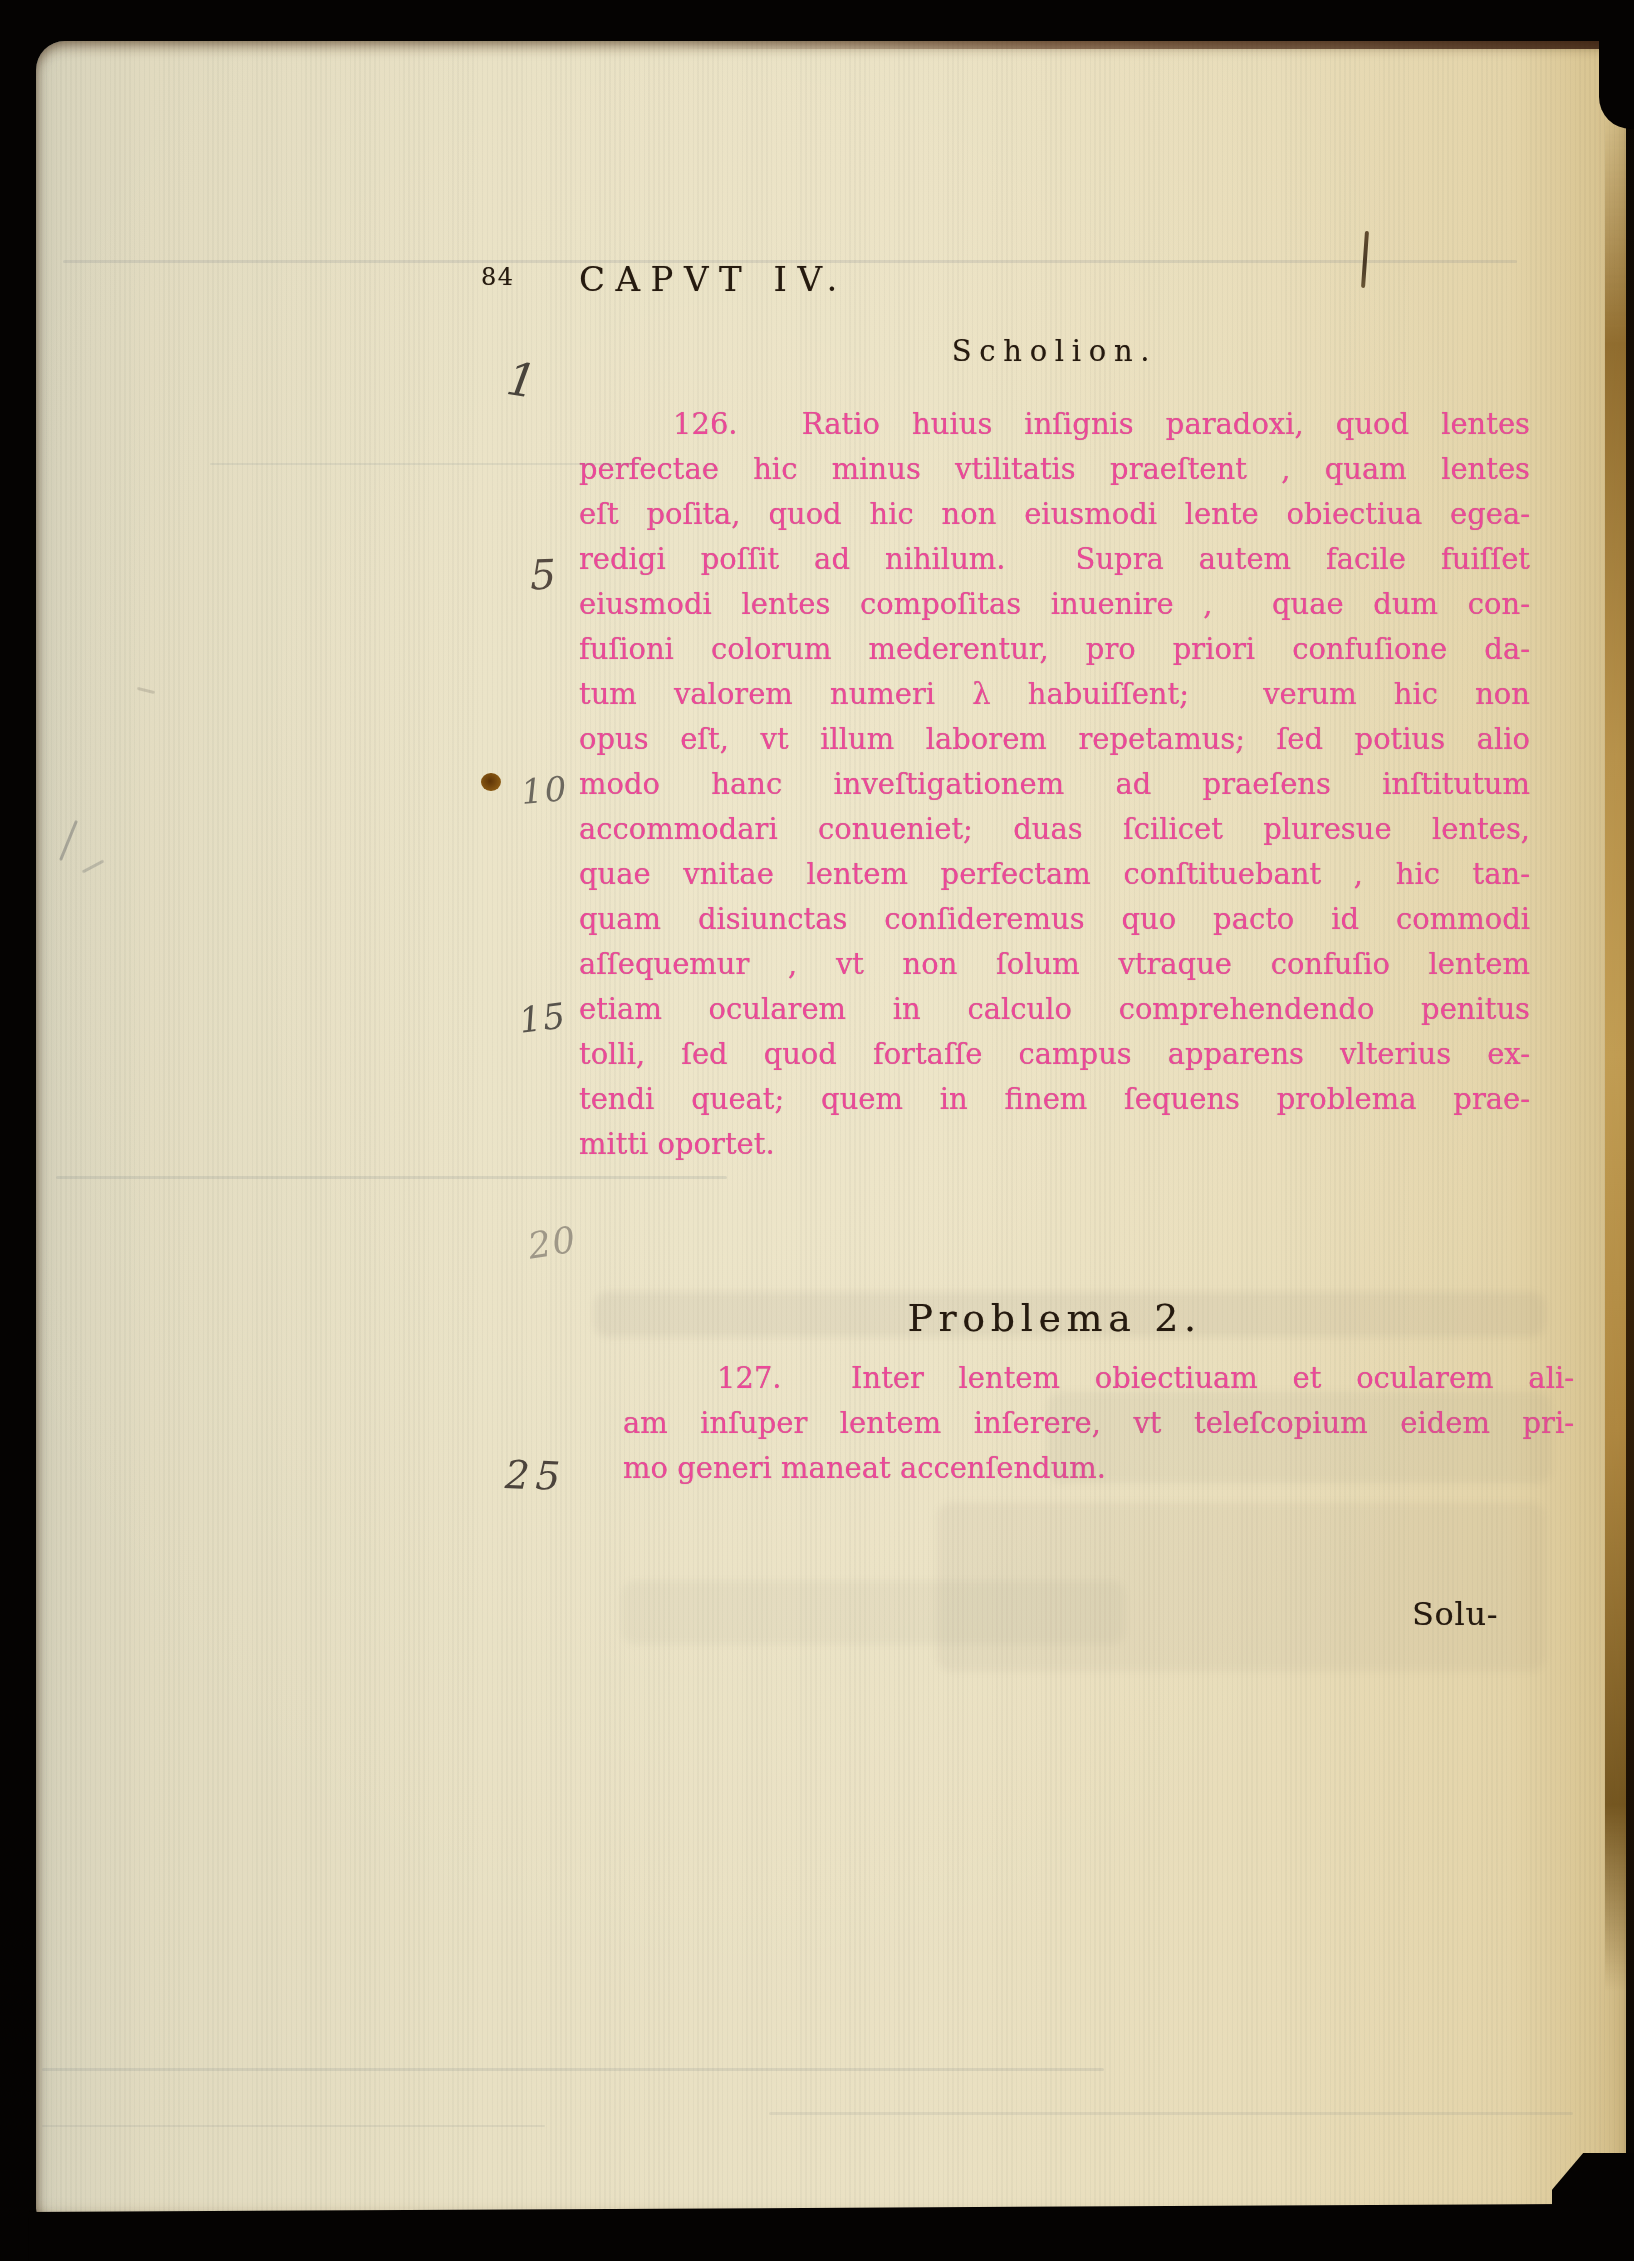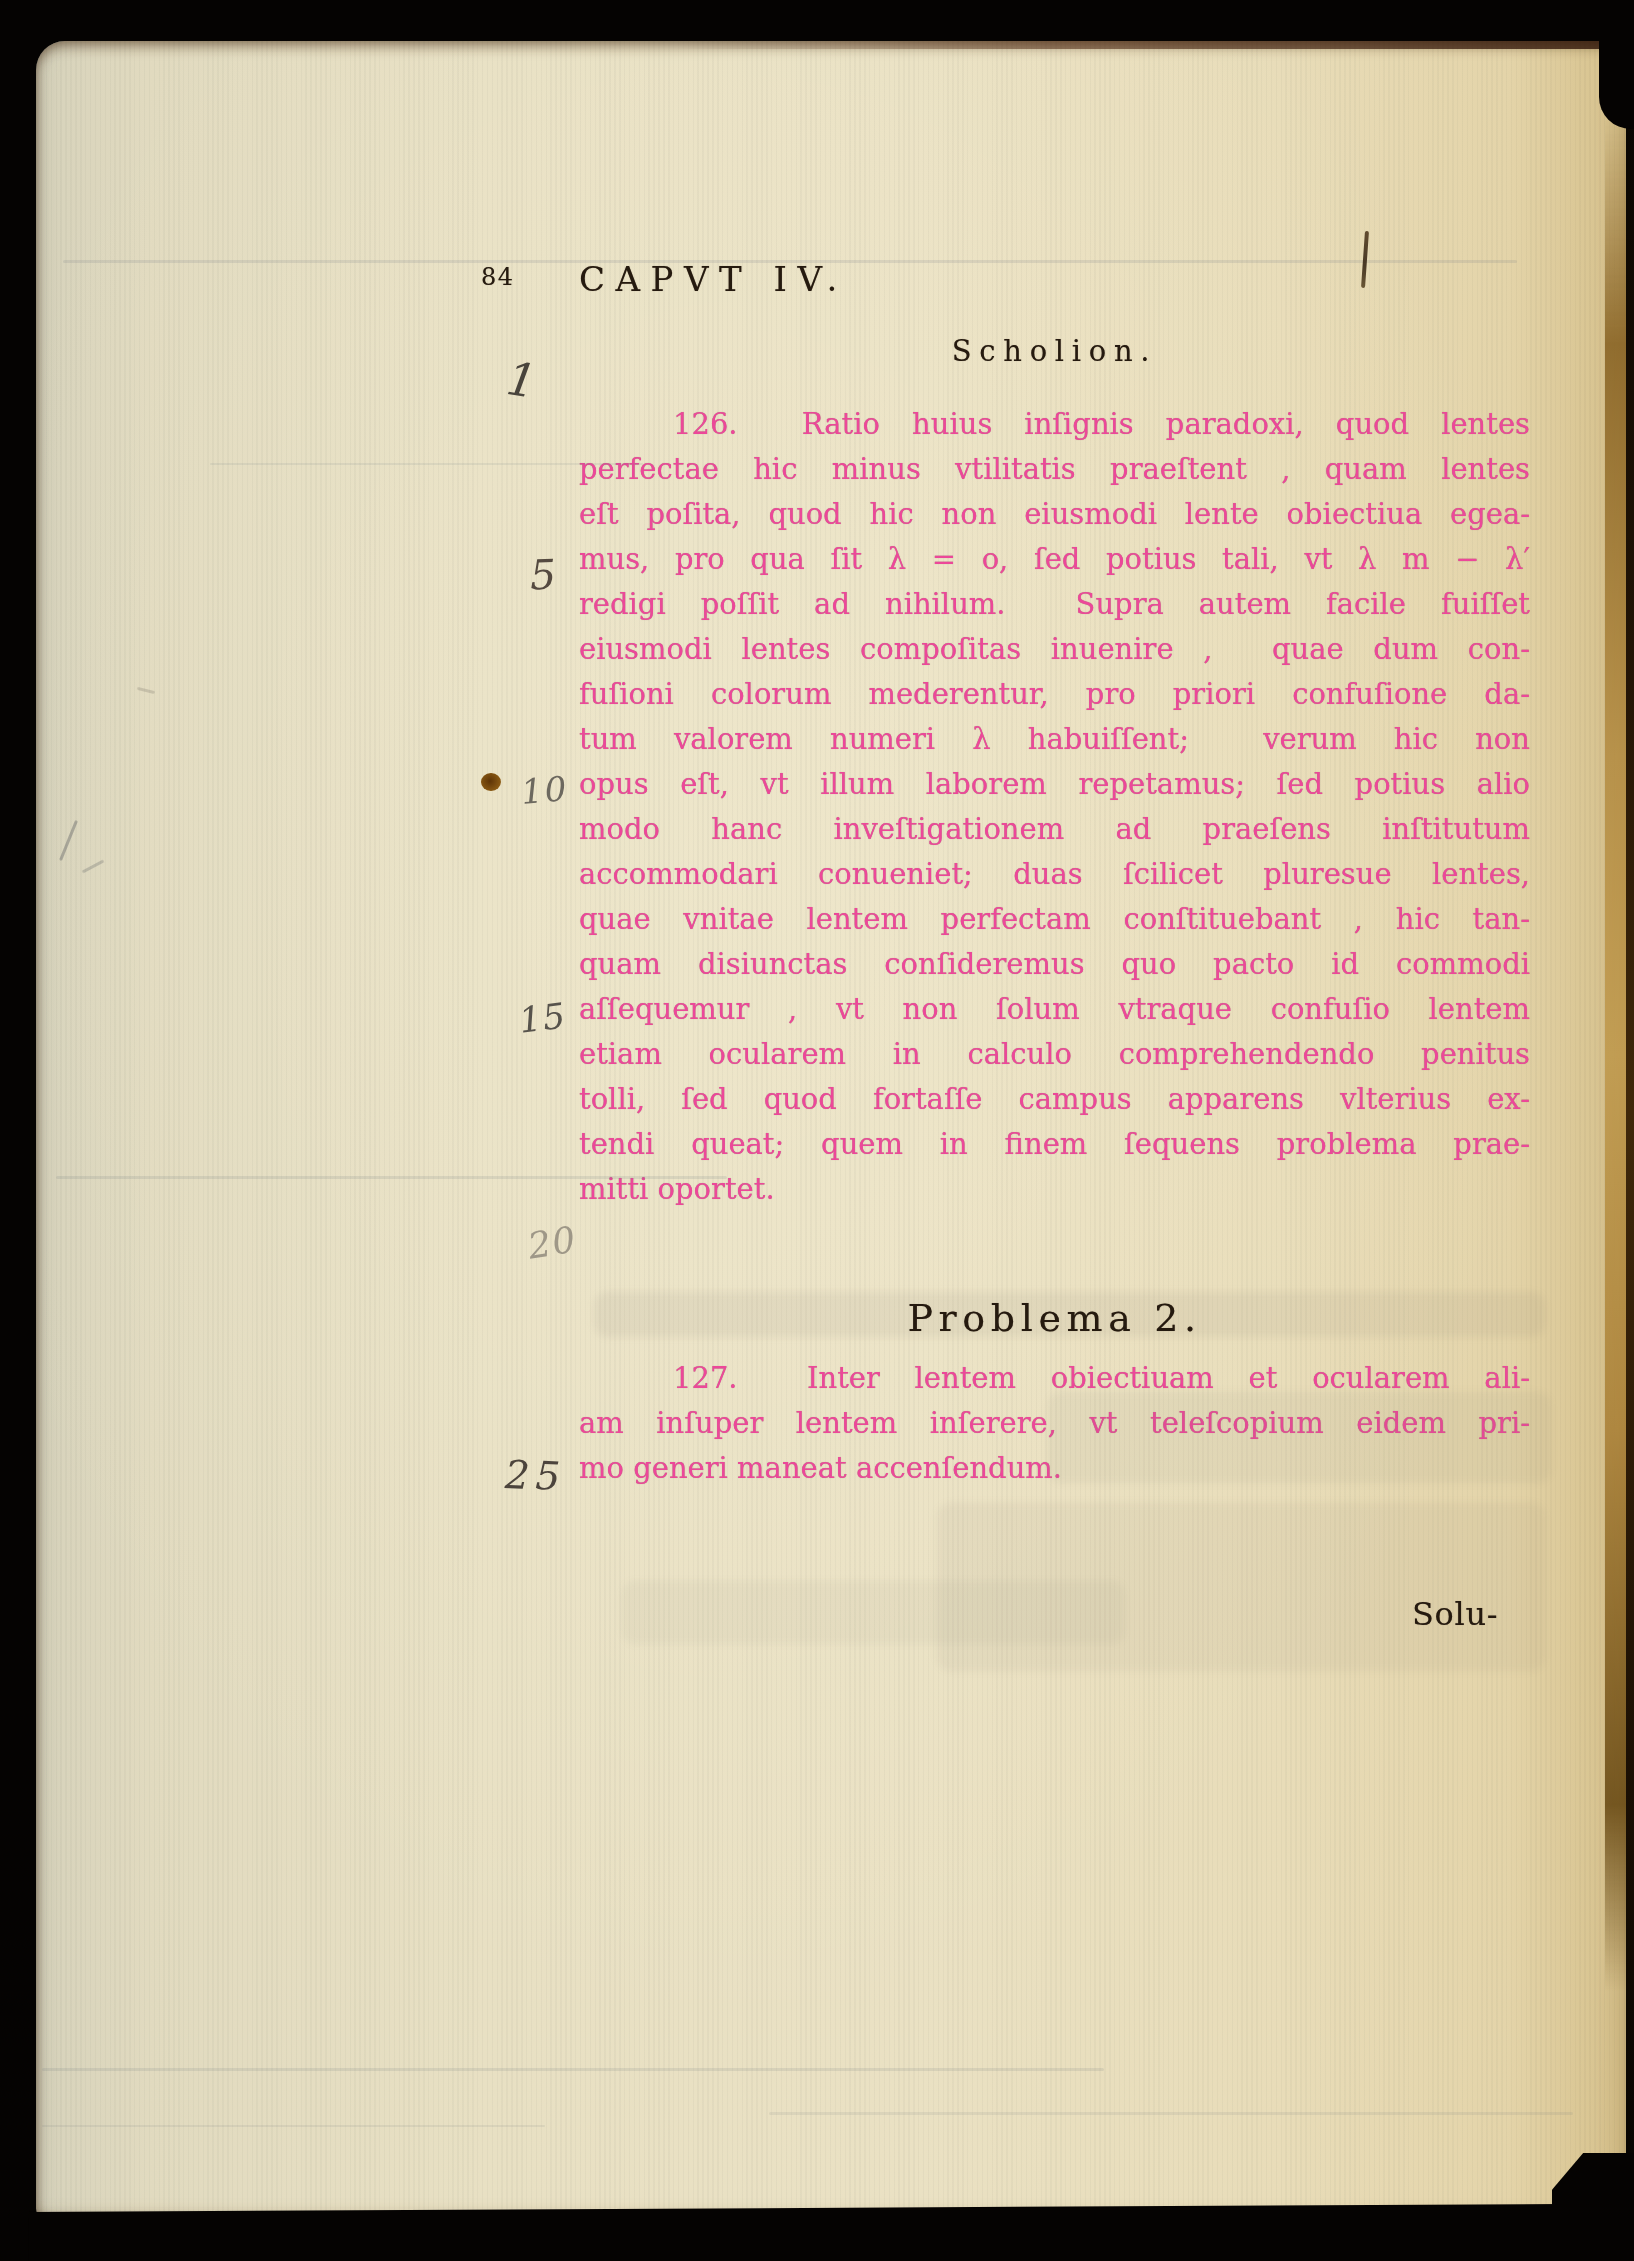--- a/index.html
+++ b/index.html
@@ -79,21 +79,21 @@
   .page-number{position:absolute;left:481px;top:263px;font-size:24px;letter-spacing:1.4px;}
   .running-header{position:absolute;left:579px;top:259px;width:951px;text-align:left;
     font-size:34px;letter-spacing:10.5px;}
   .scholion-title{position:absolute;left:579px;top:334px;width:951px;text-align:center;
     font-size:29px;letter-spacing:7.7px;}
   .problema-title{position:absolute;left:579px;top:1296px;width:951px;text-align:center;
     font-size:38px;letter-spacing:5.6px;}
   .catchword{position:absolute;left:1412px;top:1595px;font-size:32px;letter-spacing:0.7px;}
   .textcol{position:absolute;left:579px;width:951px;}
   .col-126{top:402px;}
-  .col-127{top:1356px;}
+  .col-127{top:1356px;margin-left:44px;}
   .tline{
     width:951px;height:45px;line-height:45px;overflow:hidden;
     font-size:29px;color:#ec4899;
     text-align:justify;text-align-last:justify;
     text-shadow:0 0 0.7px rgba(45,25,10,.4);
   }
   .tline.indent{text-indent:94px;}
   .tline.nojust{text-align-last:left;}
   
   .pmark{
@@ -134,21 +134,20 @@
 
 <div class="printed page-number">84</div>
 <div class="printed running-header">CAPVT IV.</div>
 <div class="printed scholion-title">Scholion.</div>
 
 <div class="textcol col-126">
 
 <div class="tline indent">126.&nbsp;&nbsp;Ratio huius inſignis paradoxi, quod lentes</div>
     <div class="tline">perfectae hic minus vtilitatis praeſtent , quam lentes</div>
     <div class="tline">eſt poſita, quod hic non eiusmodi lente obiectiua egea-</div>
-    <div class="tline">mus, pro qua ſit λ = o, ſed potius tali, vt λ m − λ′</div>
     <div class="tline">redigi poſſit ad nihilum.&nbsp; Supra autem facile fuiſſet</div>
     <div class="tline">eiusmodi lentes compoſitas inuenire ,&nbsp; quae dum con-</div>
     <div class="tline">fuſioni colorum mederentur, pro priori confuſione da-</div>
     <div class="tline">tum valorem numeri λ habuiſſent;&nbsp; verum hic non</div>
     <div class="tline">opus eſt, vt illum laborem repetamus; ſed potius alio</div>
     <div class="tline">modo hanc inveſtigationem ad praeſens inſtitutum</div>
     <div class="tline">accommodari conueniet; duas ſcilicet pluresue lentes,</div>
     <div class="tline">quae vnitae lentem perfectam conſtituebant , hic tan-</div>
     <div class="tline">quam disiunctas conſideremus quo pacto id commodi</div>
     <div class="tline">aſſequemur , vt non ſolum vtraque confuſio lentem</div>

